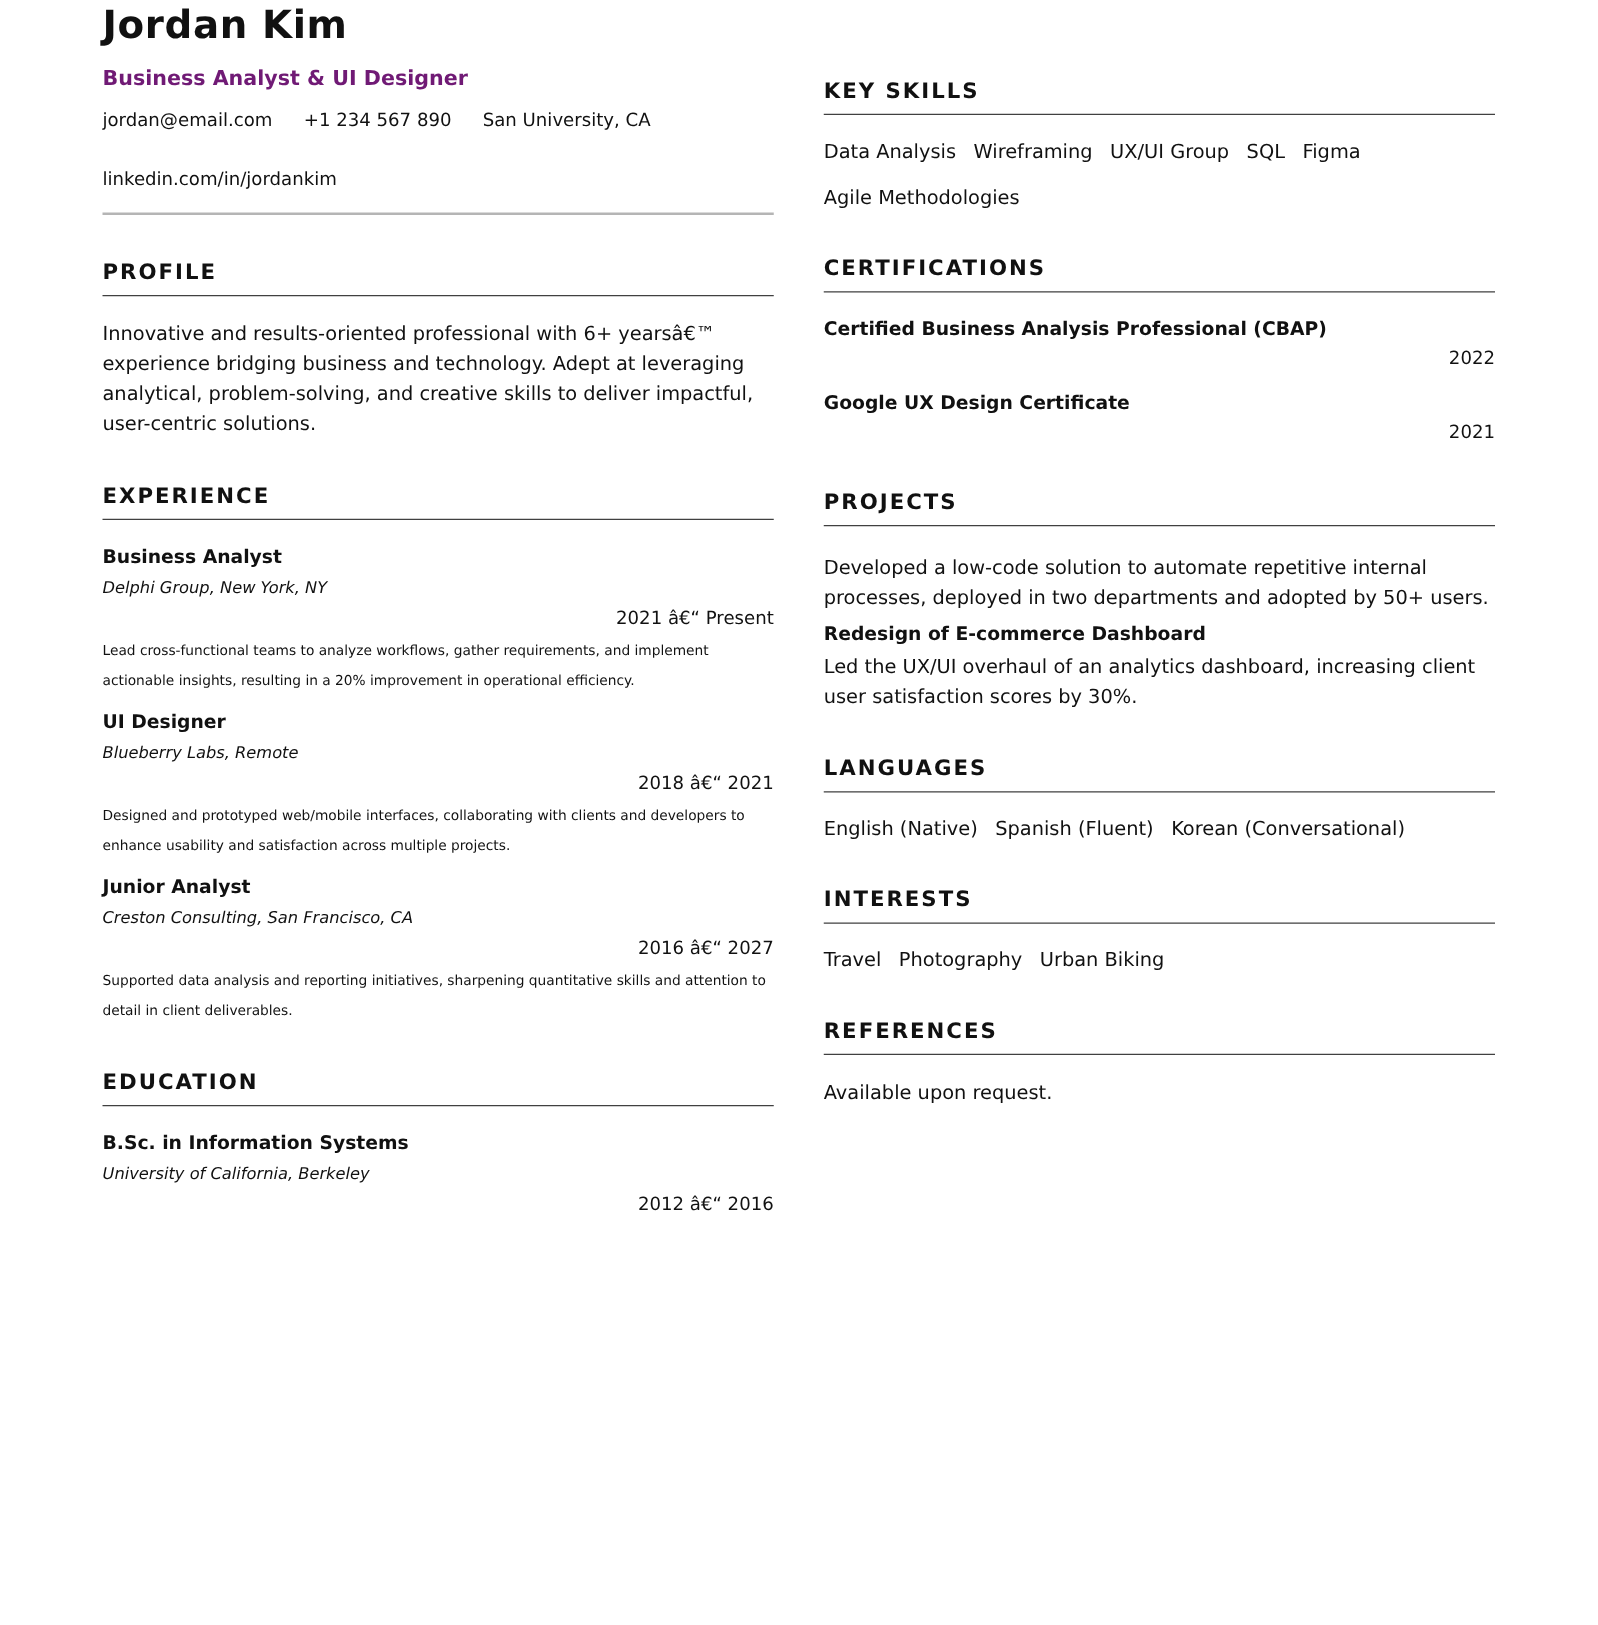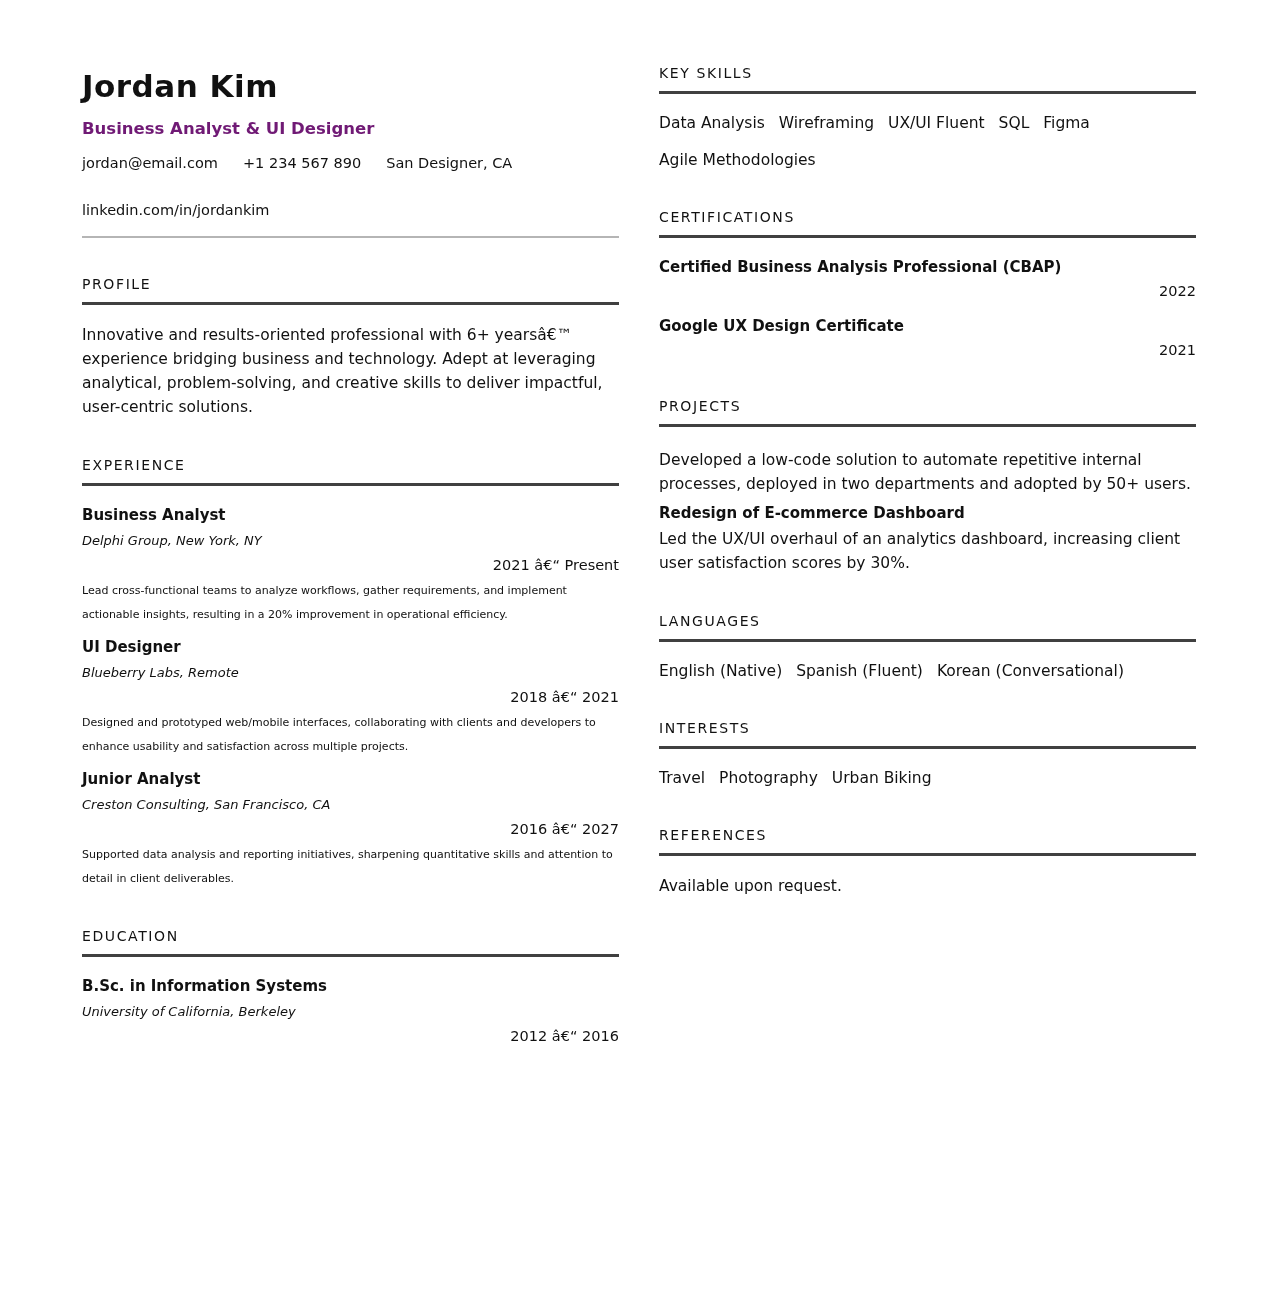--- a/index.html
+++ b/index.html
@@ -13,21 +13,21 @@
     overflow: hidden;
   }
   .page {
     position: absolute;
     left: 82px;
     top: 0;
     width: 1114px;
     display: flex;
     justify-content: space-between;
   }
-  .col-left { width: 537px; padding-top: 66px; }
+  .col-left { width: 537px; }
   .col-right { width: 537px; padding-top: 61px; }
 
   .name {
     font-size: 31px;
     font-weight: bold;
     letter-spacing: 0.5px;
     line-height: 40px;
     color: #111;
   }
   .title {
@@ -51,27 +51,27 @@
     margin-top: 16px;
     height: 2px;
     background: #b5b5b5;
     width: 537px;
   }
 
   .section { margin-top: 34px; }
   .col-right .section { margin-top: 0; }
   .col-right .section + .section { margin-top: 34px; }
   .section-title {
-    font-size: 14px;
-    font-weight: normal;
+    font-size: 17px;
+    font-weight: bold;
     letter-spacing: 1.6px;
     line-height: 24px;
     color: #111;
     padding-bottom: 6px;
-    border-bottom: 3px solid #404040;
+    border-bottom: 1px solid #404040;
   }
   .section-body { padding-top: 18px; }
 
   .para {
     font-size: 15.5px;
     line-height: 24px;
     color: #111;
   }
 
   .entry { margin-bottom: 10px; }
@@ -124,21 +124,21 @@
 <div class="page">
 
   <div class="col-left">
 
     <div>
       <div class="name">Jordan Kim</div>
       <div class="title">Business Analyst &amp; UI Designer</div>
       <div class="contact-row">
         <span class="item">jordan@email.com</span>
         <span class="item">+1 234 567 890</span>
-        <span class="item">San Designer, CA</span>
+        <span class="item">San University, CA</span>
         <span class="item linkedin">linkedin.com/in/jordankim</span>
       </div>
       <div class="header-rule"></div>
     </div>
 
     <div class="section">
       <div class="section-title">PROFILE</div>
       <div class="section-body">
         <p class="para">Innovative and results-oriented professional with 6+ yearsâ€™ experience bridging business and technology. Adept at leveraging analytical, problem-solving, and creative skills to deliver impactful, user-centric solutions.</p>
       </div>
@@ -182,21 +182,21 @@
   </div>
 
   <div class="col-right">
 
     <div class="section">
       <div class="section-title">KEY SKILLS</div>
       <div class="section-body">
         <div class="chips">
           <span>Data Analysis</span>
           <span>Wireframing</span>
-          <span>UX/UI Fluent</span>
+          <span>UX/UI Group</span>
           <span>SQL</span>
           <span>Figma</span>
           <span>Agile Methodologies</span>
         </div>
       </div>
     </div>
 
     <div class="section">
       <div class="section-title">CERTIFICATIONS</div>
       <div class="section-body">

